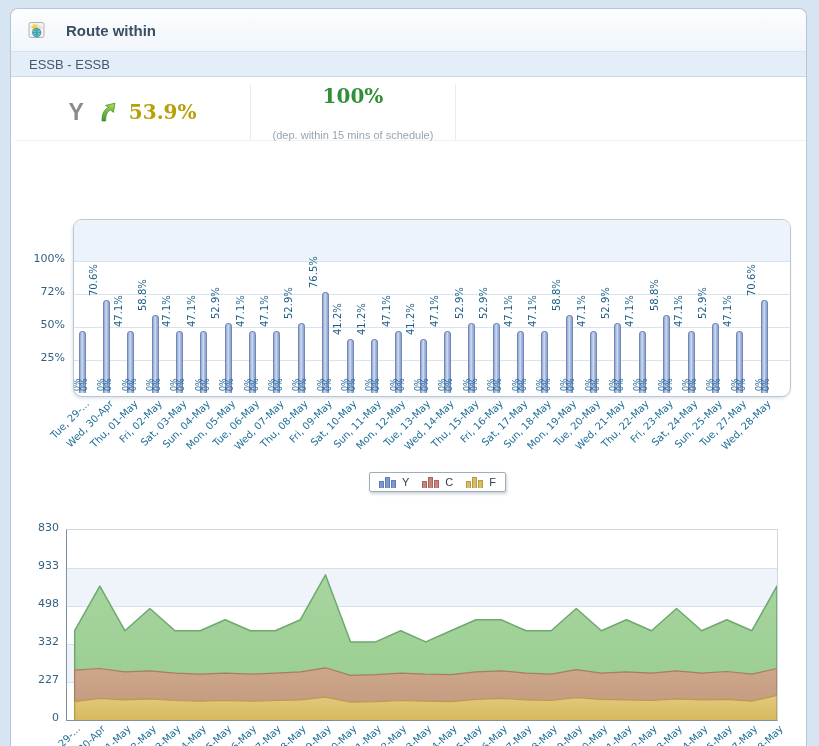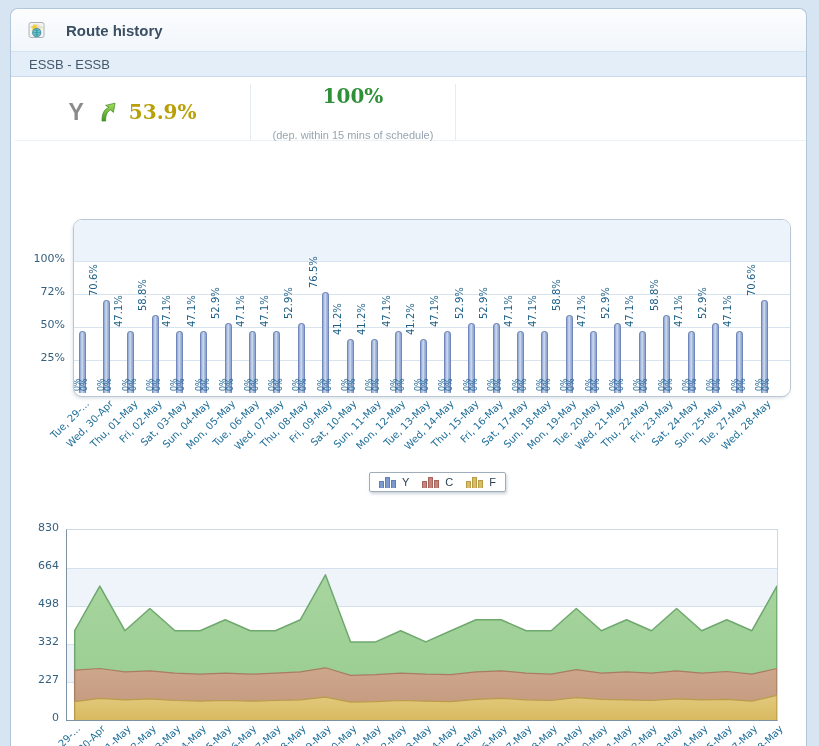--- a/index.html
+++ b/index.html
@@ -73,21 +73,21 @@
   <div id="panel">
 
     <div class="titlebar">
       <svg class="ticon" viewBox="0 0 18 18">
         <rect x="1" y="1.5" width="15" height="15" rx="2" fill="#f6f3ec" stroke="#a8b4be" stroke-width="1"></rect>
         <path d="M2,6 L8,2.5 L15.5,6.5 L9,10 Z" fill="#e9dfcd"></path>
         <path d="M6,2.8 l1.1,2 2.1,-1 -1,2 2,1.1 -2.1,0.9 0,2 -2,-1.5 -2,1 0.6,-2.1 -1.9,-1.1 2.1,-0.9 z" fill="#f2cb32"></path>
         <circle cx="8.7" cy="11.6" r="4.1" fill="#6cc3cd" stroke="#2e8898" stroke-width="0.8"></circle>
         <path d="M8.7,7.5 v8.2 M4.6,11.6 h8.2 M6,8.7 c1.6,1.4 3.8,1.4 5.4,0 M6,14.5 c1.6,-1.4 3.8,-1.4 5.4,0" fill="none" stroke="#2e8898" stroke-width="0.6"></path>
       </svg>
-      <span class="ttext">Route history</span>
+      <span class="ttext">Route within</span>
     </div>
 
     <div class="routebar">ESSB - ESSB</div>
 
     <div class="stats">
       <div class="vrow">
         <div class="scell c1 sep">
           <span class="yletter">Y</span>
           <svg class="arrow" width="19" height="20" viewBox="0 0 19 20">
             <defs>
@@ -380,21 +380,21 @@
       <div class="dlab-anchor" style="left: 705.4px; top: 389px;">
         <span class="dlab">Sun, 25-May</span>
       </div>
       <div class="dlab-anchor" style="left: 729.7px; top: 389px;">
         <span class="dlab">Tue, 27-May</span>
       </div>
       <div class="dlab-anchor" style="left: 754.1px; top: 389px;">
         <span class="dlab">Wed, 28-May</span>
       </div>
       <div class="ylab" style="top: 512px; left: 4px; width: 44px;">830</div>
-      <div class="ylab" style="top: 550px; left: 4px; width: 44px;">664</div>
+      <div class="ylab" style="top: 550px; left: 4px; width: 44px;">933</div>
       <div class="ylab" style="top: 588px; left: 4px; width: 44px;">498</div>
       <div class="ylab" style="top: 626px; left: 4px; width: 44px;">332</div>
       <div class="ylab" style="top: 664px; left: 4px; width: 44px;">227</div>
       <div class="ylab" style="top: 702px; left: 4px; width: 44px;">0</div>
       <div class="dlab-anchor" style="left: 63.7px; top: 714px;">
         <span class="dlab">Tue, 29-...</span>
       </div>
       <div class="dlab-anchor" style="left: 88.8px; top: 714px;">
         <span class="dlab">Wed, 30-Apr</span>
       </div>

